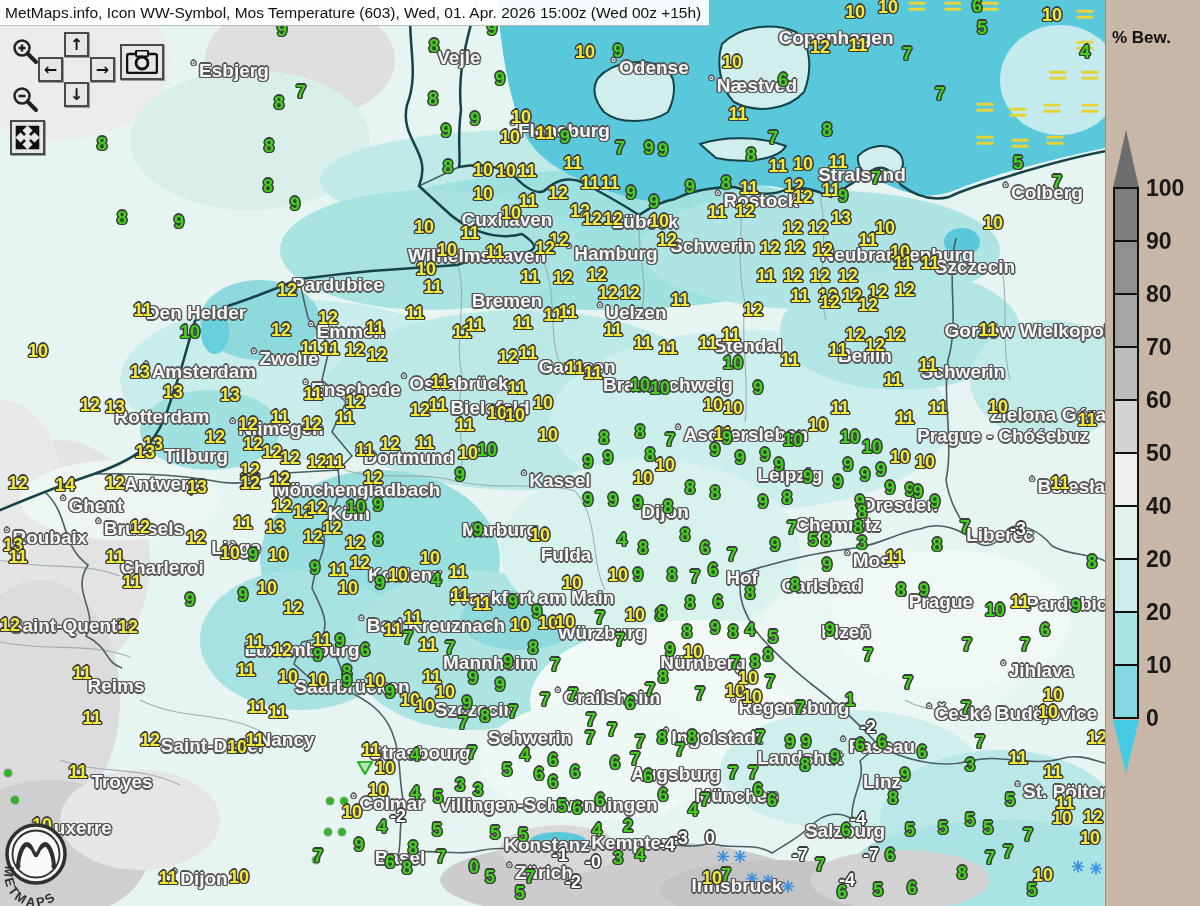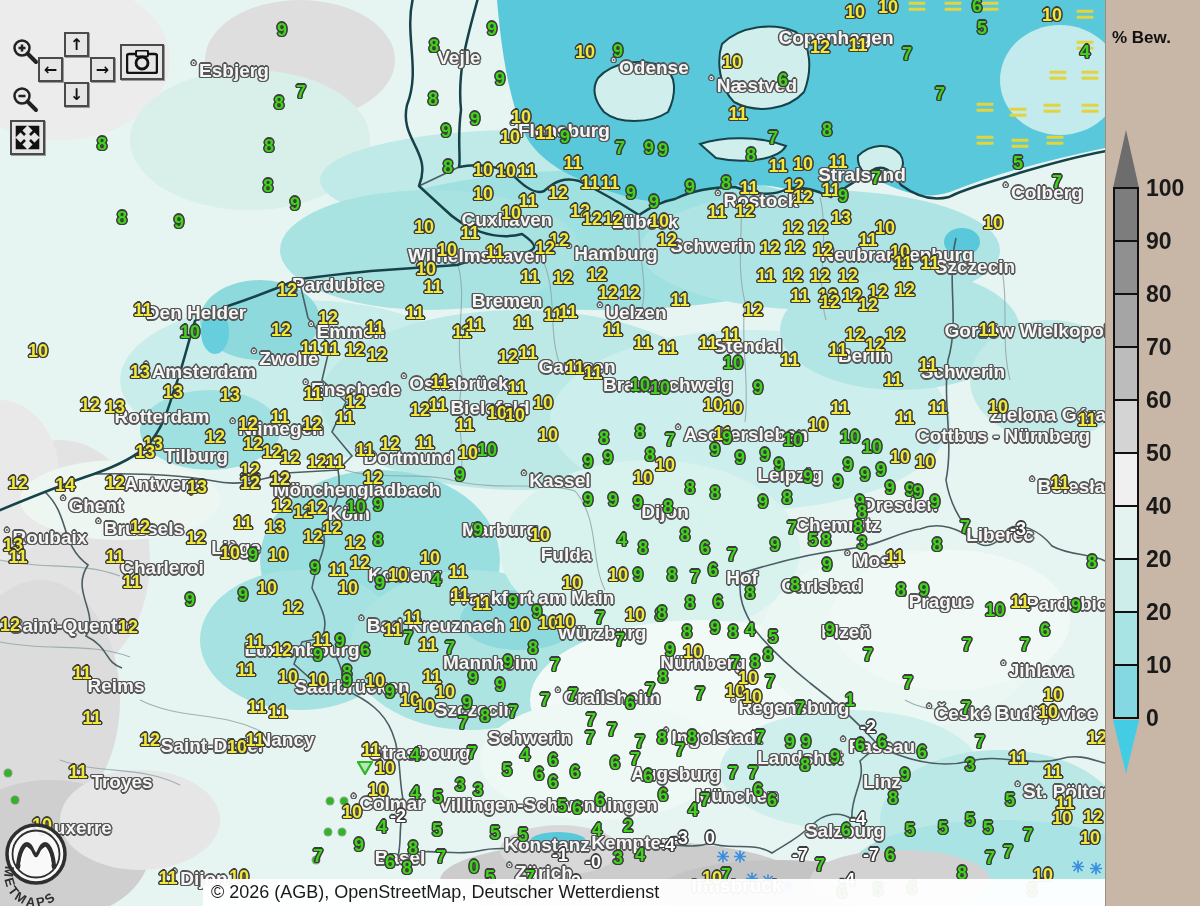--- a/index.html
+++ b/index.html
@@ -185,21 +185,21 @@
         <div class="city" style="left: 963px; top: 372px;">Schwerin</div>
         <div class="city" style="left: 455px; top: 383px;"><span class="deg">°</span>Osnabrück</div>
         <div class="city" style="left: 352px; top: 389px;"><span class="deg">°</span>Enschede</div>
         <div class="city" style="left: 577px; top: 367px;">Garbsen</div>
         <div class="city" style="left: 668px; top: 385px;">Braunschweig</div>
         <div class="city" style="left: 162px; top: 417px;">Rotterdam</div>
         <div class="city" style="left: 277px; top: 428px;"><span class="deg">°</span>Nijmegen</div>
         <div class="city" style="left: 490px; top: 408px;">Bielefeld</div>
         <div class="city" style="left: 742px; top: 434px;"><span class="deg">°</span>Aschersleben</div>
         <div class="city" style="left: 1048px; top: 415px;">Zielona Góra</div>
-        <div class="city" style="left: 1003px; top: 436px;">Cottbus - Nürnberg</div>
+        <div class="city" style="left: 1003px; top: 436px;">Prague - Chóśebuz</div>
         <div class="city" style="left: 196px; top: 456px;">Tilburg</div>
         <div class="city" style="left: 405px; top: 457px;"><span class="deg">°</span>Dortmund</div>
         <div class="city" style="left: 357px; top: 490px;">Mönchengladbach</div>
         <div class="city" style="left: 790px; top: 475px;">Leipzig</div>
         <div class="city" style="left: 900px; top: 505px;">Dresden</div>
         <div class="city" style="left: 1088px; top: 486px;"><span class="deg">°</span>Bolesławiec</div>
         <div class="city" style="left: 92px; top: 505px;"><span class="deg">°</span>Ghent</div>
         <div class="city" style="left: 162px; top: 484px;">Antwerp</div>
         <div class="city" style="left: 665px; top: 512px;">Dijon</div>
         <div class="city" style="left: 345px; top: 513px;"><span class="deg">°</span>Köln</div>
@@ -840,20 +840,23 @@
         <div class="sym sym-drizzle" style="left: 342px; top: 832px;"></div>
         <div class="sym sym-drizzle" style="left: 8px; top: 773px;"></div>
         <div class="sym sym-drizzle" style="left: 15px; top: 800px;"></div>
         <div class="sym sym-drizzle" style="left: 316px; top: 860px;"></div>
         <div class="sym" style="left: 365px; top: 770px;"><svg width="16" height="14" viewBox="0 0 16 14">
             <polygon points="1,1 15,1 8,13" fill="rgba(45,184,31,0.25)" stroke="#2db81f" stroke-width="2.2"></polygon>
           </svg></div>
       </div>
   </div>
 
+  <div id="title-bar">
+    <span>MetMaps.info, Icon WW-Symbol, Mos Temperature (603), Wed, 01. Apr. 2026 15:00z (Wed 00z +15h)</span>
+  </div>
 
   <button class="ctl" id="zoom-in" title="">
     <svg width="28" height="28" viewBox="0 0 28 28">
       <circle cx="11" cy="11" r="7.5" fill="#e9e9e9" stroke="#222" stroke-width="2.5"></circle>
       <line x1="16.5" y1="16.5" x2="25" y2="25" stroke="#222" stroke-width="4" stroke-linecap="round"></line>
       <line x1="7.5" y1="11" x2="14.5" y2="11" stroke="#222" stroke-width="2.5"></line>
       <line x1="11" y1="7.5" x2="11" y2="14.5" stroke="#222" stroke-width="2.5"></line>
     </svg>
   </button>
   <button class="ctl" id="zoom-out">
@@ -940,17 +943,14 @@
       <path d="M16,51 C18,30 25,22 30,34 C33,41 35,41 38,34 C43,22 50,30 52,51" fill="none" stroke="#2f2f2f" stroke-width="4.5" stroke-linecap="round"></path>
       <path d="M19,48 C21,33 26,28 30,38 C33,44 35,44 38,38 C42,28 47,33 49,48" fill="none" stroke="#ffffff" stroke-width="1.6" stroke-linecap="round"></path>
       <defs>
           <path id="logo-arc" d="M4,50 A31,31 0 0 0 56,81"></path>
         </defs>
       <text font-size="13" font-weight="bold" fill="#2f2f2f" letter-spacing="2.5" font-family="Liberation Sans, sans-serif">
         <textPath href="#logo-arc">METMAPS</textPath>
       </text>
     </svg>
   </div>
-  <div id="attribution">
-    <span>© 2026 (AGB), OpenStreetMap, Deutscher Wetterdienst</span>
-  </div>
 
 </div>
 
 </body></html>

